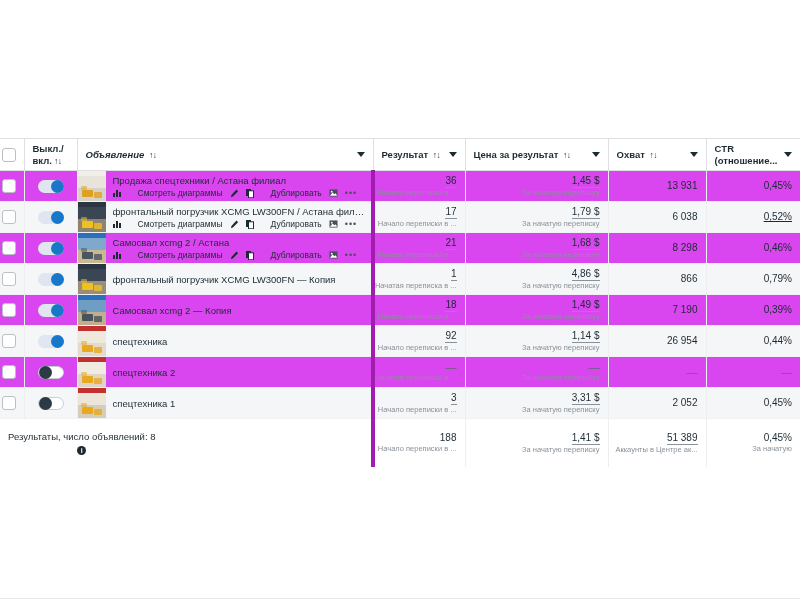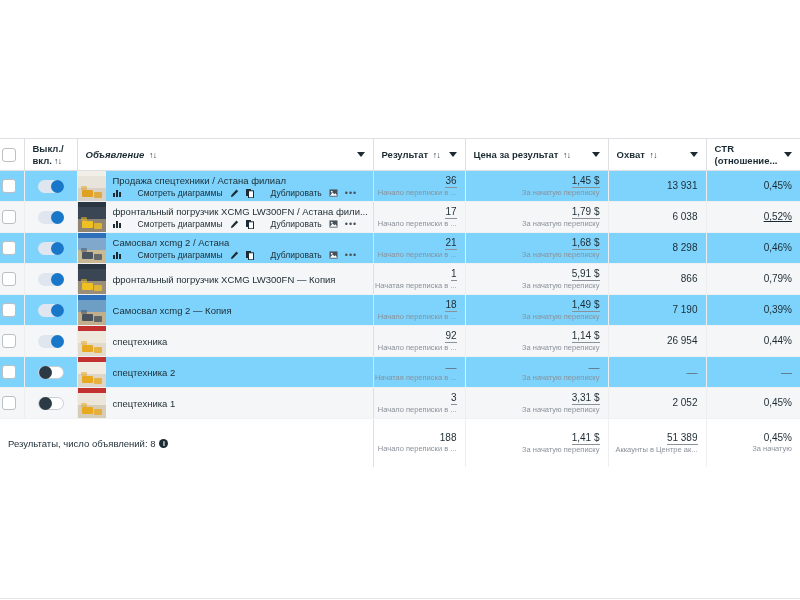--- a/index.html
+++ b/index.html
@@ -68,31 +68,31 @@
   }
 
   
   tbody td {
     height: 30px;
     padding: 0 8px;
     vertical-align: middle;
     border-bottom: 1px solid #f0f1f2;
     background: inherit;
   }
-  tbody tr { background: #7dd3fc; }
+  tbody tr { background: #d946ef; }
   tbody tr.alt { background: #f5f6f7; }
   tbody td.td-check { padding: 0 4px; border-right: 1px solid #eceef0; }
   tbody td.td-toggle { padding: 0; text-align: center; border-right: 1px solid #eceef0; }
   tbody td.td-ad { padding: 0; border-right: 1px solid #dddfe2; }
   tbody td.td-metric {
     text-align: right;
     border-right: 1px solid #eceef0;
     padding: 0 8px;
   }
-  tbody td.td-metric.first-metric { border-left: 1px solid #a21caf; }
+  tbody td.td-metric.first-metric { border-left: 4px solid #a21caf; }
   tbody td.td-last { border-right: none; }
 
   
   .chk {
     width: 14px; height: 14px;
     border: 1px solid #bcc0c4;
     border-radius: 3px;
     background: #fff;
     display: block;
     margin-left: -2px;
@@ -199,20 +199,21 @@
   }
   tr.summary td.sum-label {
     padding-left: 8px;
     border-right: 1px solid #dddfe2;
   }
   tr.summary .cell-stack { height: 48px; justify-content: center; }
   .sum-text {
     font-size: 9.5px; color: #1c2b33;
     display: inline-flex; align-items: center; gap: 4px;
     white-space: nowrap;
+    flex-direction: column;
   }
   .info-dot {
     width: 9px; height: 9px; border-radius: 50%;
     background: #1c2b33; color: #fff;
     font-size: 7px; line-height: 9px; text-align: center;
     font-weight: bold; display: inline-block; cursor: pointer;
   }
   .table-bottom-rule {
     position: absolute; left: 0; top: 460px; width: 800px; height: 1px;
     background: #e4e6e9;
@@ -523,21 +524,21 @@
               </div>
             </td>
             <td class="td-metric first-metric">
               <div class="cell-stack">
                 <div class="m-val"><span class="m-val link" style="border:0;border-bottom:1px solid #8a9199;">1</span></div>
                 <div class="m-sub">Начатая переписка в ...</div>
               </div>
             </td>
             <td class="td-metric ">
               <div class="cell-stack">
-                <div class="m-val"><span class="m-val link" style="border:0;border-bottom:1px solid #8a9199;">5,91 $</span></div>
+                <div class="m-val"><span class="m-val link" style="border:0;border-bottom:1px solid #8a9199;">4,86 $</span></div>
                 <div class="m-sub">За начатую переписку</div>
               </div>
             </td>
             <td class="td-metric ">
               <div class="cell-stack">
                 <div class="m-val"><span class="" style="border:0;">866</span></div>
               </div>
             </td>
             <td class="td-metric td-last">
               <div class="cell-stack">

